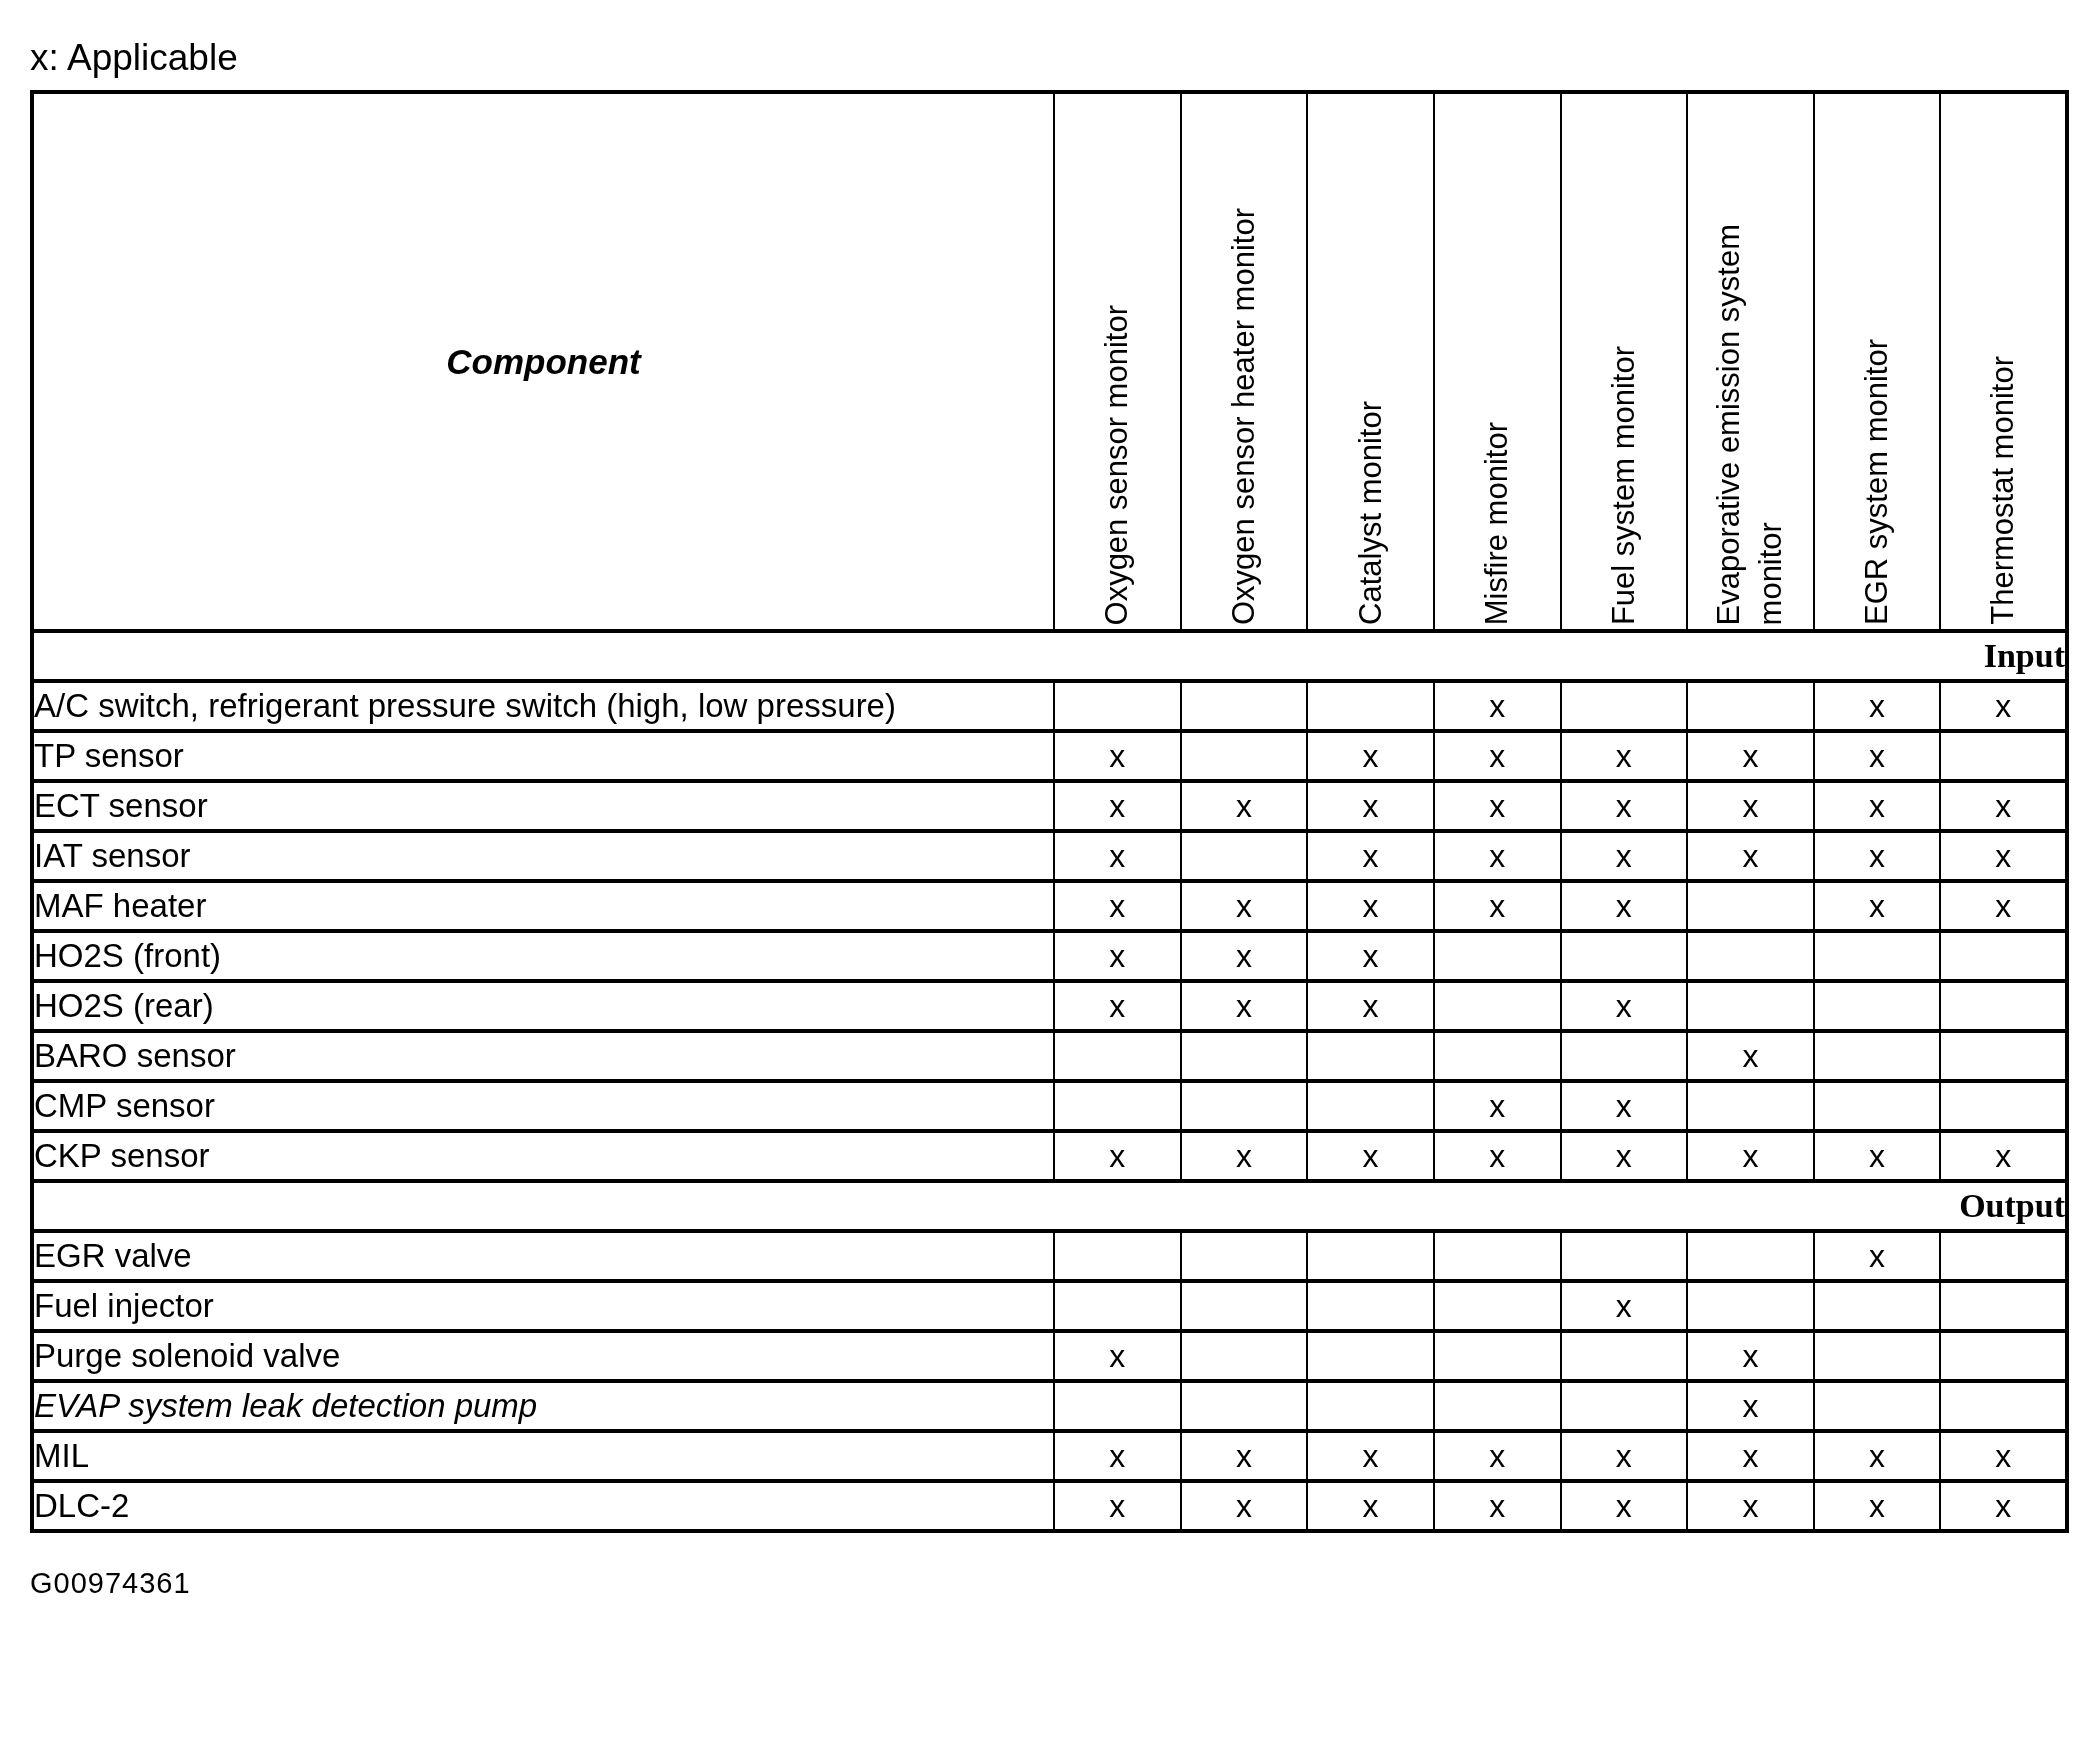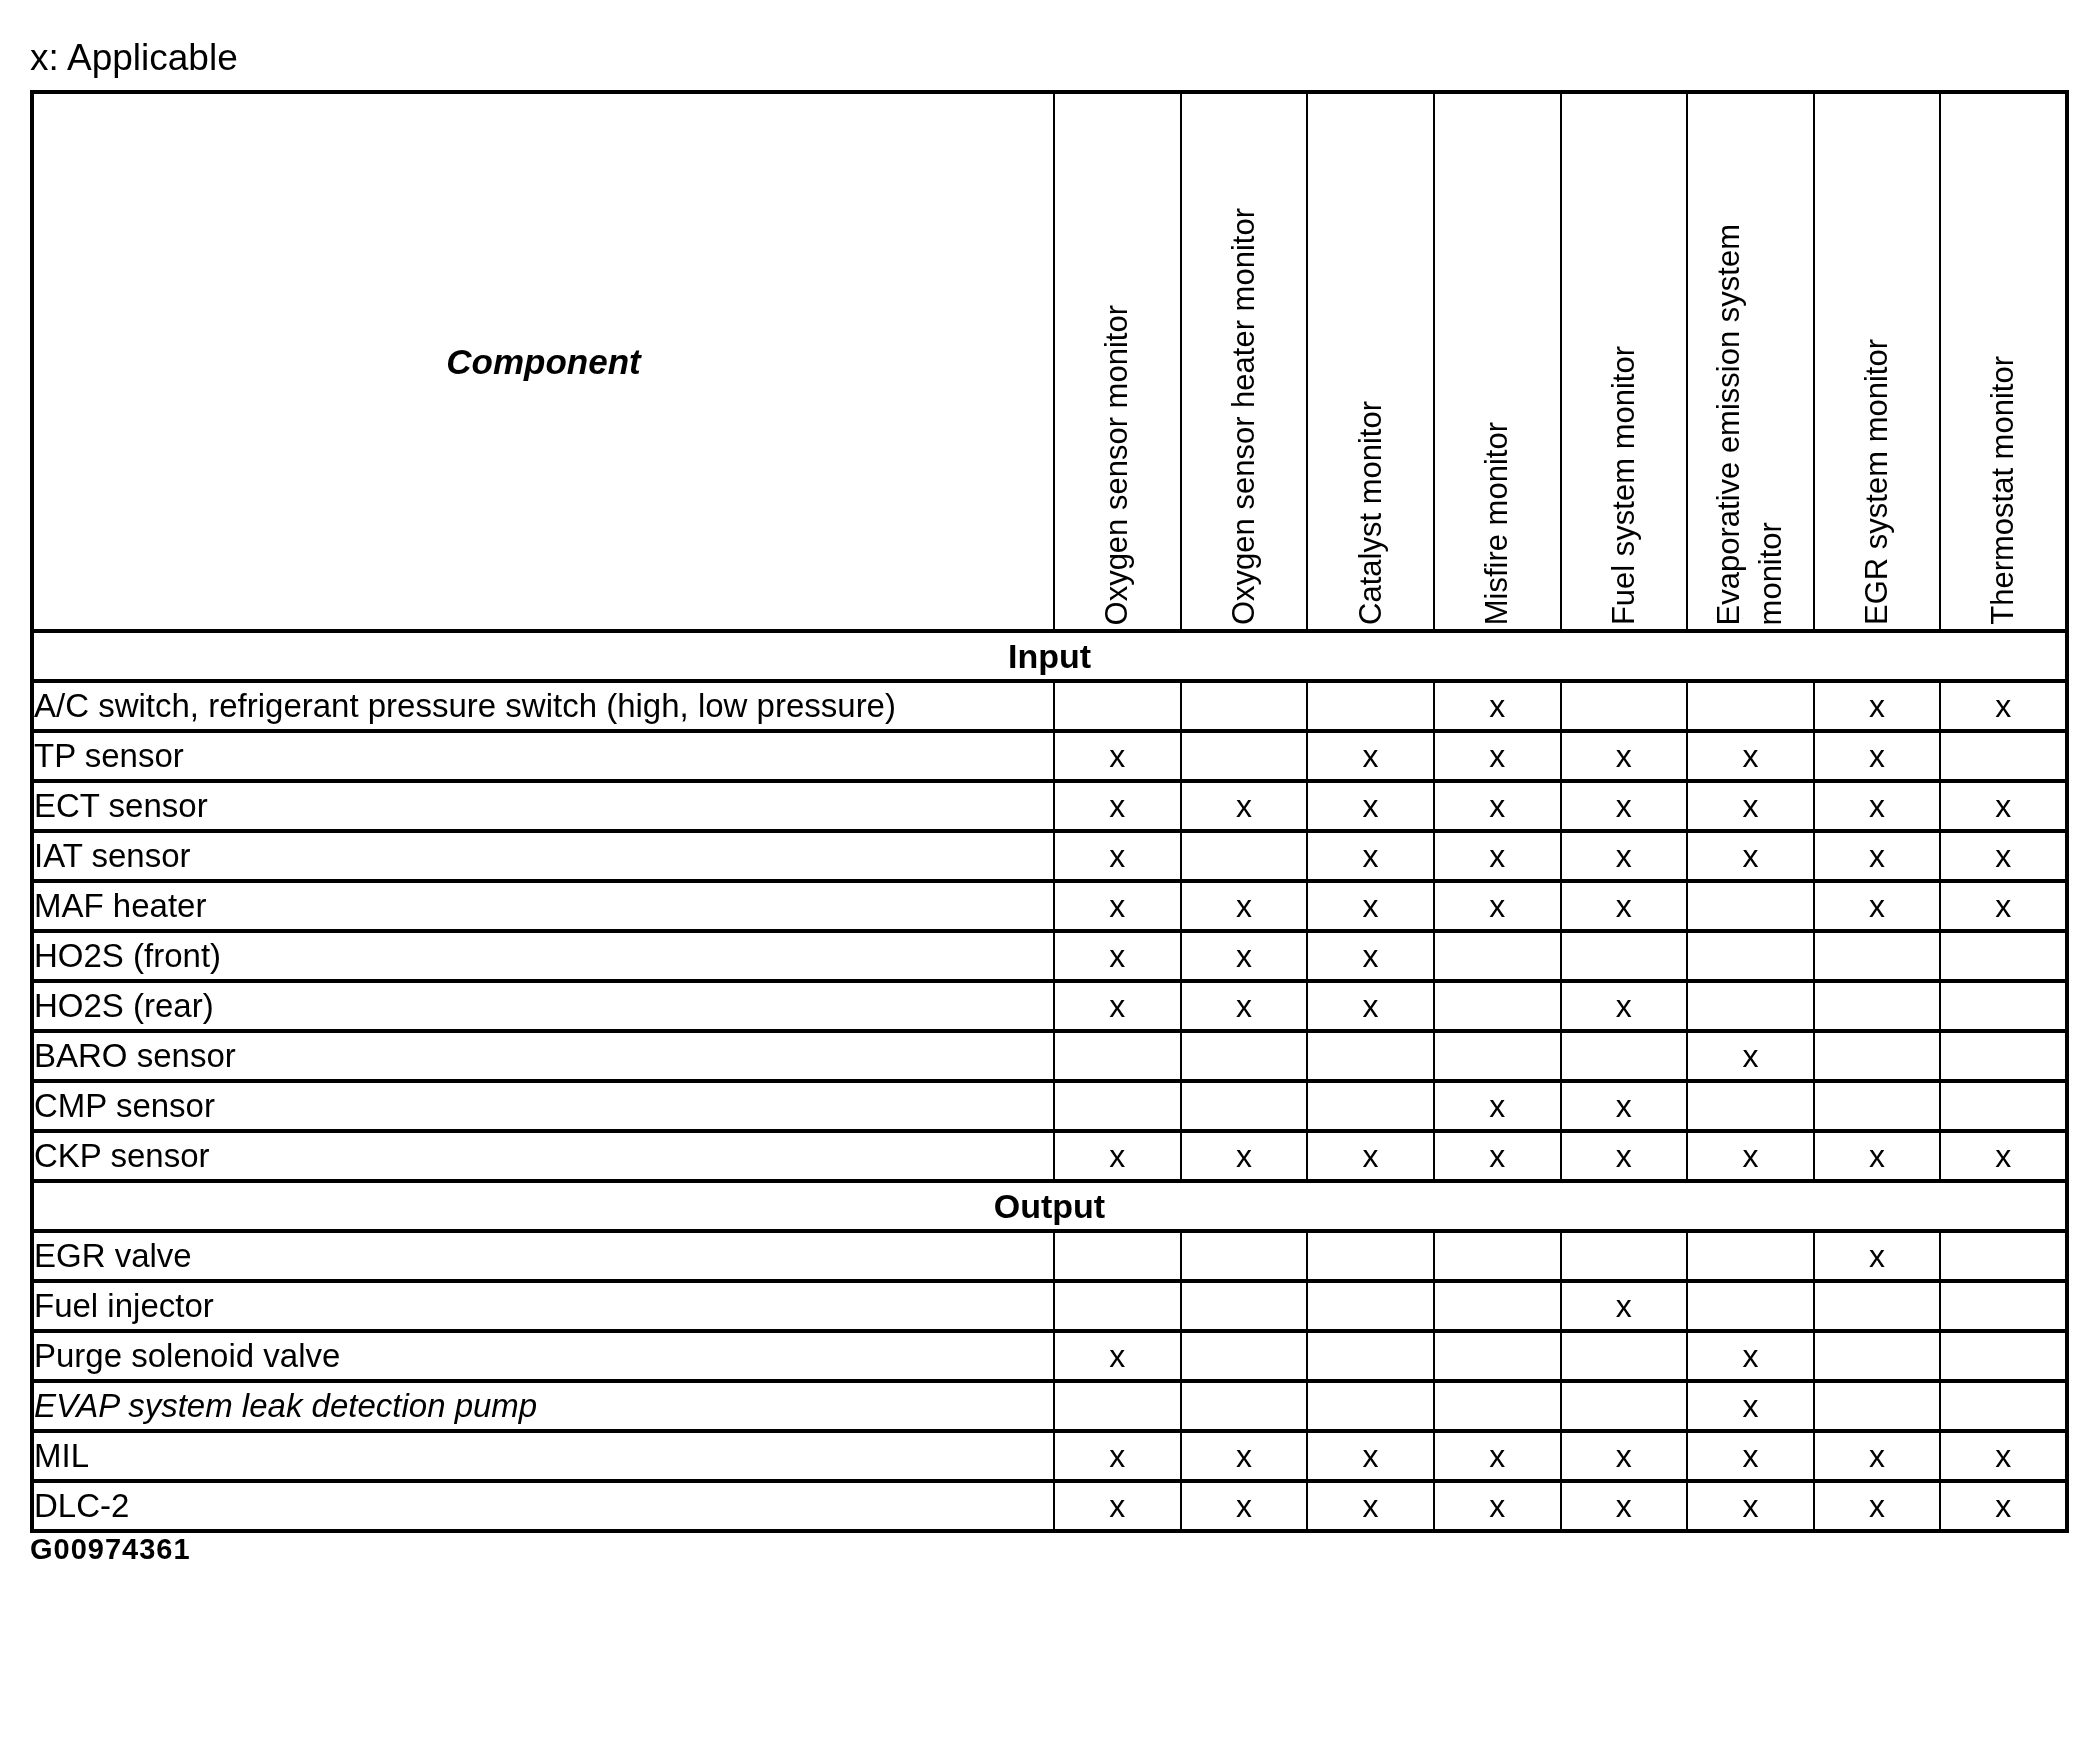--- a/index.html
+++ b/index.html
@@ -60,39 +60,41 @@
     line-height: 42px;
     max-height: 515px;
     text-align: left;
   }
 
   tbody tr { height: 50px; }
   td.section {
     font-weight: bold;
     font-size: 34px;
     padding: 2px 10px;
-    text-align: center;
+    text-align: right;
+    font-family: Liberation Serif, serif;
   }
   td.label {
     font-size: 33px;
     padding: 2px 10px;
     text-align: left;
     white-space: nowrap;
     overflow: hidden;
   }
   td.label.italic { font-style: italic; }
   td.mark {
     text-align: center;
     vertical-align: middle;
     font-size: 32px;
   }
 
   .figure-code {
+    margin-top: 34px;
     font-size: 29px;
-    font-weight: bold;
+    font-weight: normal;
     letter-spacing: 1px;
   }
 </style>
 </head>
 <body>
 
 <div class="page">
 
   <div class="legend">x: Applicable</div>
 

